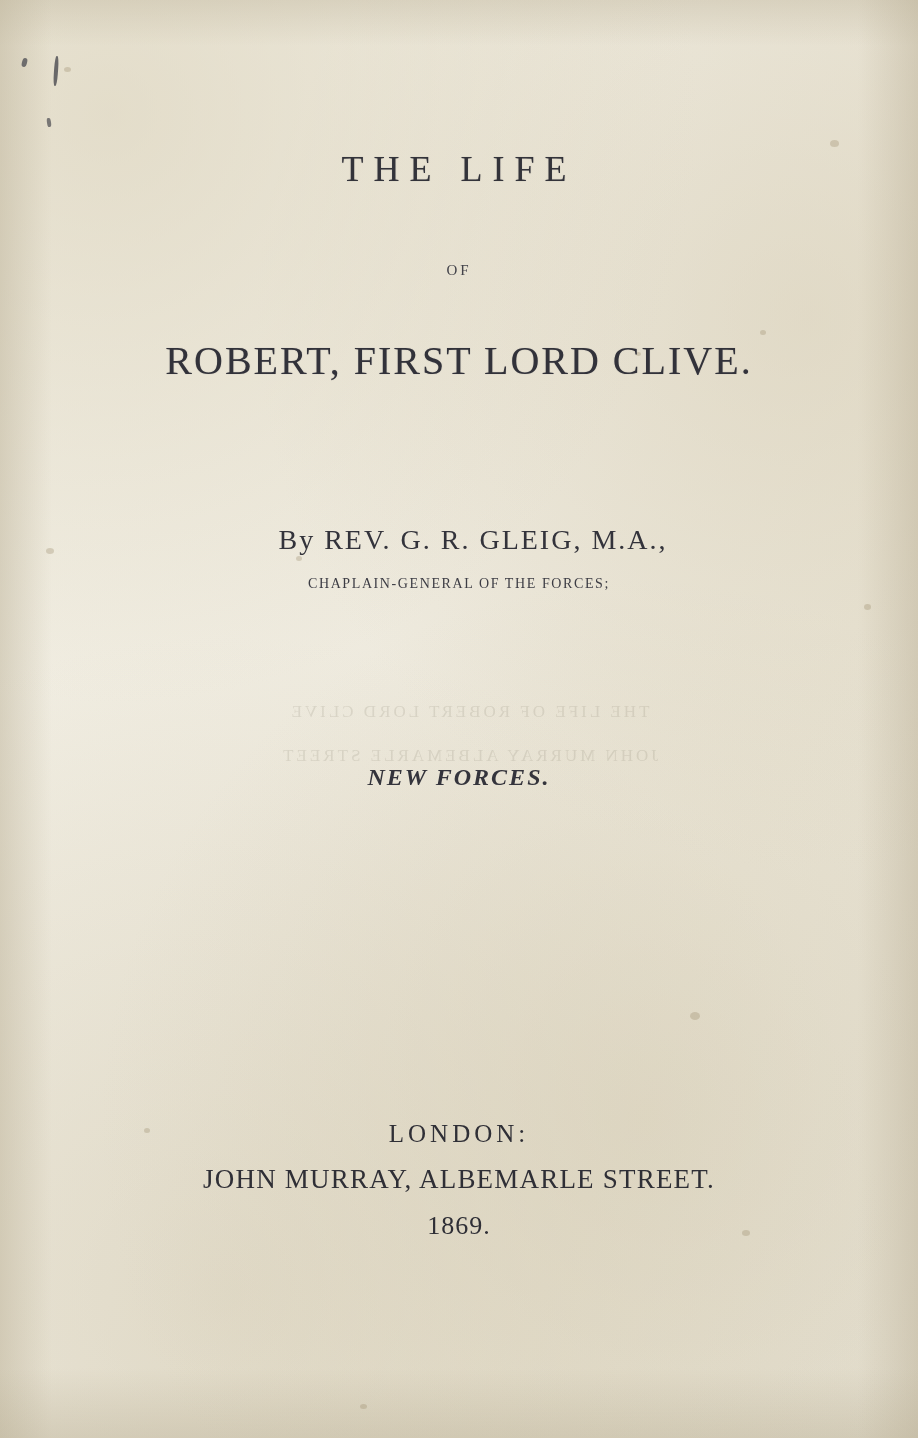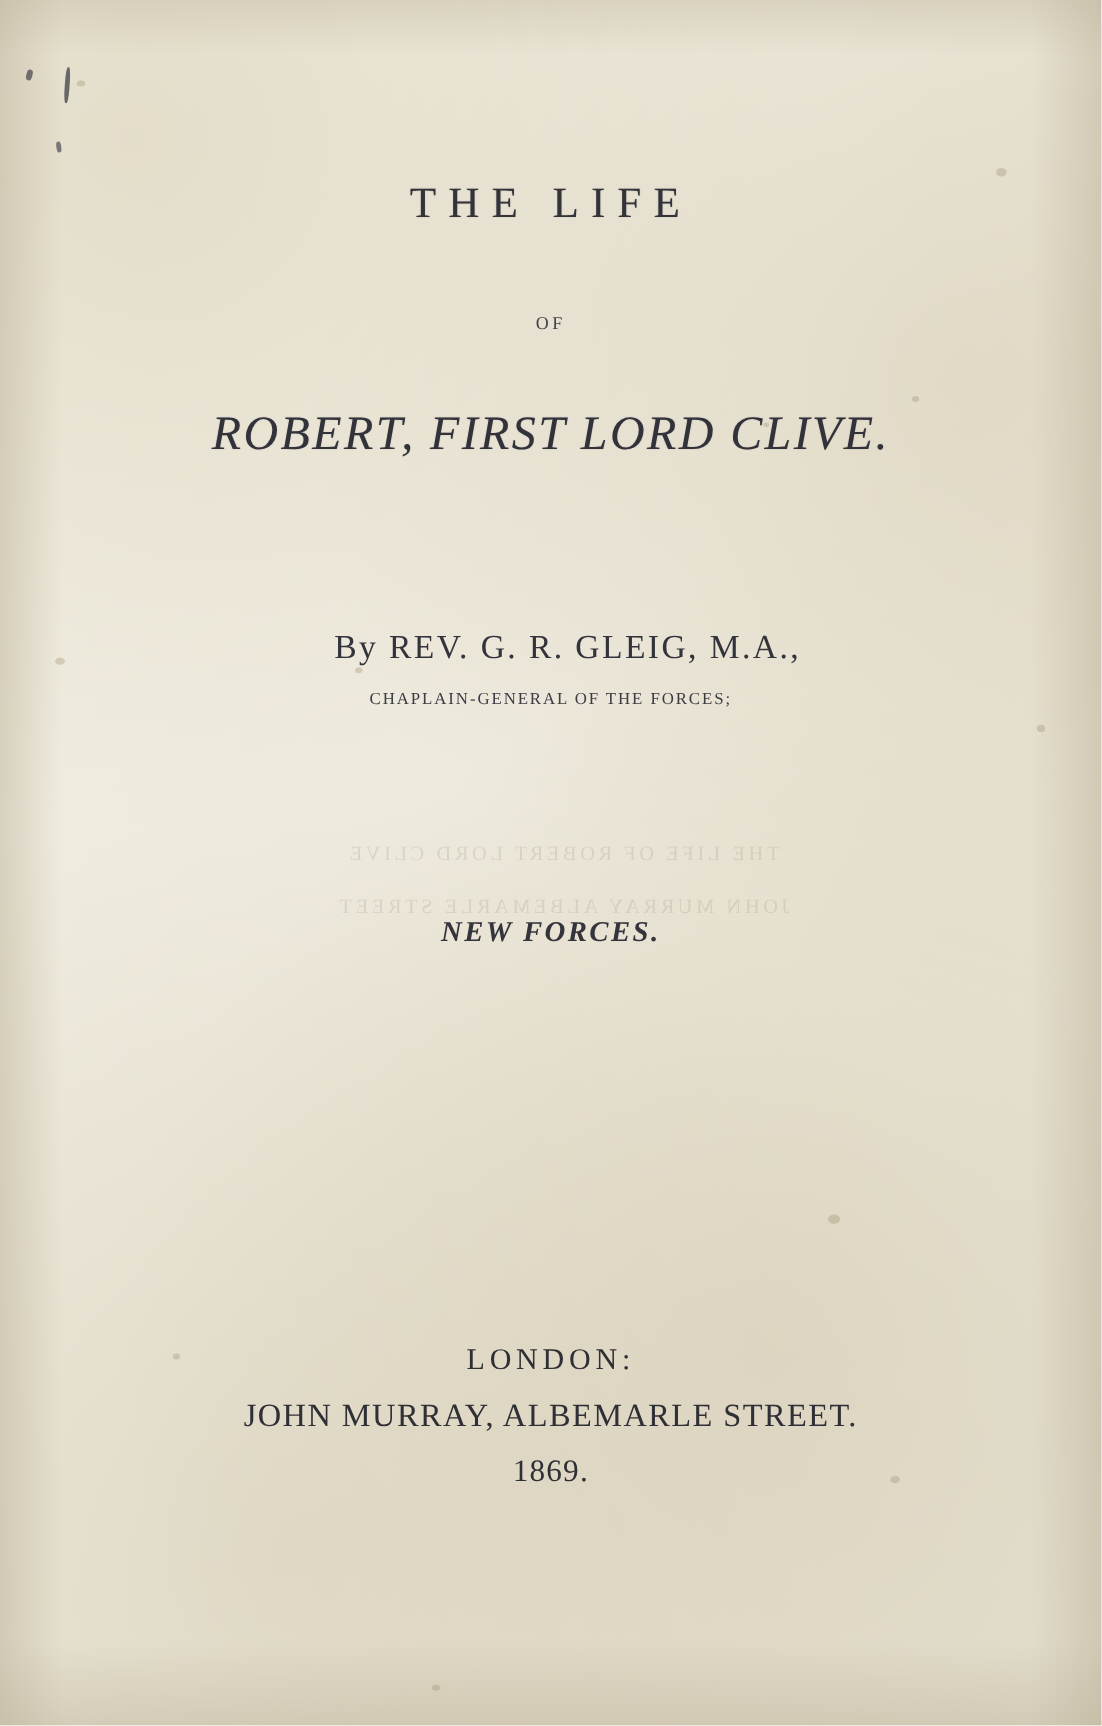--- a/index.html
+++ b/index.html
@@ -86,21 +86,20 @@
     font-size: 15px;
     letter-spacing: 3px;
     color: #43434a;
   }
   .title-sub {
     margin-top: 58px;
     font-size: 40px;
     letter-spacing: 2px;
     color: #32323a;
     text-shadow: 0 0 1px rgba(60,60,70,0.3);
-    font-style: italic;
   }
   .author {
     margin-top: 140px;
     font-size: 28px;
     letter-spacing: 2px;
     color: #33333b;
     margin-left: 28px;
   }
   .credential-1 {
     margin-top: 20px;

